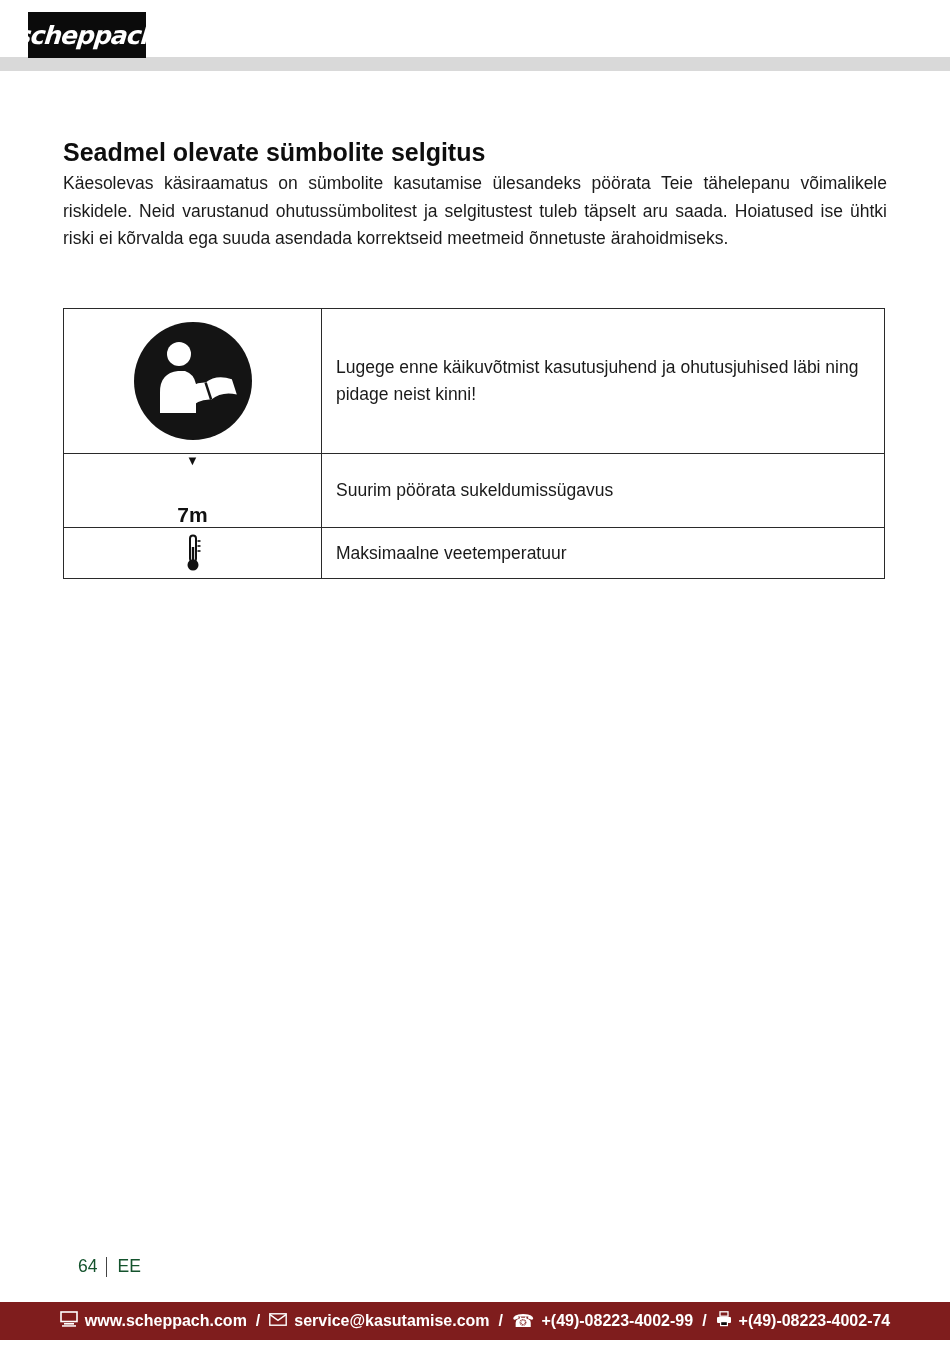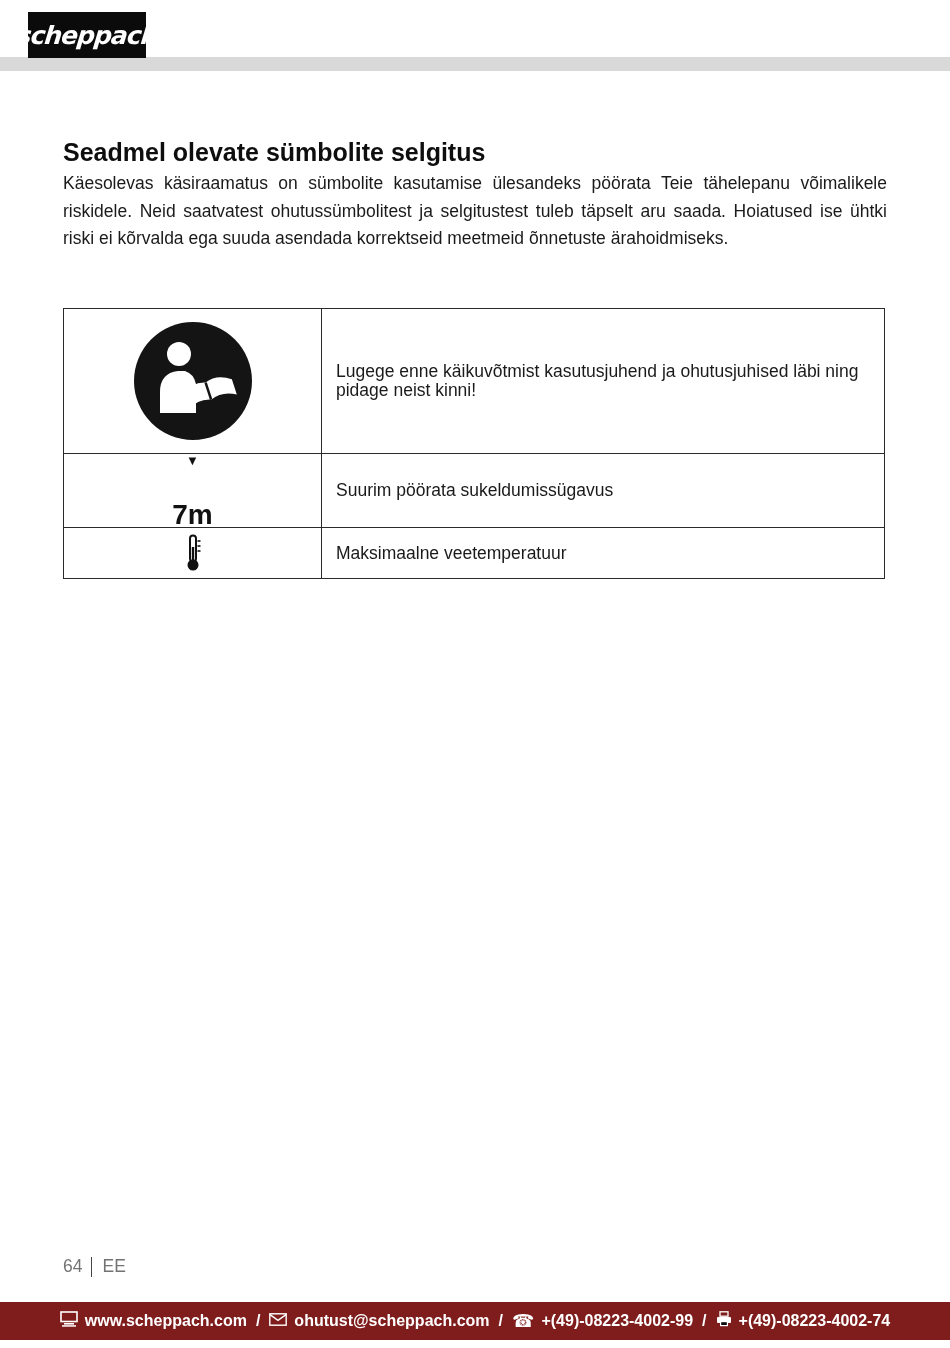--- a/index.html
+++ b/index.html
@@ -17,34 +17,34 @@
 
   
   .title { position:absolute; left:63px; top:103px; font-size:25px; font-weight:bold; color:#0e0e0e;margin-top:35px; }
   .intro { position:absolute; left:63px; top:170px; width:824px; font-size:17.5px; line-height:27.5px;
            text-align:justify; color:#1a1a1a; }
 
   
   table.symbol-table { position:absolute; left:63px; top:308px; width:822px; border-collapse:collapse; }
   table.symbol-table td { border:1px solid #2a2a2a; vertical-align:middle; }
   td.sym { width:258px; text-align:center; }
-  td.desc { padding:8px 14px; font-size:17.5px; line-height:19px; color:#1a1a1a; }
+  td.desc { padding:8px 14px; font-size:17.5px; line-height:27px; color:#1a1a1a; }
   tr.row-1 td { height:145px; }
   tr.row-2 td { height:65px; }
   tr.row-3 td { height:51px; }
   tr.row-4 td { height:57px; }
   .depth-triangle { font-size:13px; line-height:14px; color:#111; }
-  .depth-label { font-size:28px; font-weight:bold; line-height:24px; color:#111;margin-top:35px; }
+  .depth-label { font-size:21px; font-weight:bold; line-height:24px; color:#111;margin-top:35px; }
   .attention { font-size:18px; font-weight:bold; color:#111; white-space:nowrap; }
   .desc-justify { text-align:justify; }
   .sym svg { display:block; margin:0 auto; }
 
   
-  .page-number-block { position:absolute; left:63px; top:1256px; display:flex; align-items:center;
-                       font-size:17.5px; color:#737373;justify-content:center; }
+  .page-number-block { position:absolute; left:78px; top:1256px; display:flex; align-items:center;
+                       font-size:17.5px; color:#14532d;justify-content:center; }
   .pn-divider { display:inline-block; width:0; height:20px; border-left:1.5px solid #444; margin:0 10px 0 9px; }
 
   
   .contact-footer { position:absolute; left:0; top:1302px; width:100%; height:38px; background:#7f1d1d;
                     display:flex; align-items:center; justify-content:center; gap:8px;
                     color:#fff; font-weight:bold; font-size:16px; white-space:nowrap; }
   .contact-footer .seg { display:flex; align-items:center; gap:7px; }
   .contact-footer .sep { margin:0 1px; }
   .phone-glyph { font-size:18px; line-height:16px; font-weight:normal; }
 </style>
@@ -55,21 +55,21 @@
 
   <div class="header">
     <div class="header-band"></div>
     <div class="logo-box">
       <span class="logo-text">scheppach</span>
     </div>
   </div>
 
   <h1 class="title">Seadmel olevate sümbolite selgitus</h1>
 
-  <p class="intro">Käesolevas käsiraamatus on sümbolite kasutamise ülesandeks pöörata Teie tähelepanu võimalikele riskidele. Neid saatvatest ohutussümbolitest ja selgitustest tuleb täpselt aru saada. Hoiatused ise ühtki riski ei kõrvalda ega suuda asendada korrektseid meetmeid õnnetuste ärahoidmiseks.</p>
+  <p class="intro">Käesolevas käsiraamatus on sümbolite kasutamise ülesandeks pöörata Teie tähelepanu võimalikele riskidele. Neid varustanud ohutussümbolitest ja selgitustest tuleb täpselt aru saada. Hoiatused ise ühtki riski ei kõrvalda ega suuda asendada korrektseid meetmeid õnnetuste ärahoidmiseks.</p>
 
   <table class="symbol-table">
     <tbody>
         <tr class="row-1">
       <td class="sym">
         <span>
           <svg width="124" height="124" viewBox="0 0 124 124" aria-hidden="true">
             <circle cx="62" cy="62" r="59" fill="#141414"></circle>
             <circle cx="48" cy="35" r="12" fill="#ffffff"></circle>
             <path d="M29 94 L29 73 Q29 54 47 52 L54 52 Q63 55 65 65 L65 94 Z" fill="#ffffff"></path>
@@ -129,21 +129,21 @@
     </span>
     <span class="sep">/</span>
 
     <span class="seg">
       <span>
         <svg width="18" height="13" viewBox="0 0 18 13" aria-hidden="true">
           <rect x="0.8" y="0.8" width="16.4" height="11.4" fill="none" stroke="#fff" stroke-width="1.4"></rect>
           <path d="M1 1.6 L9 7.4 L17 1.6" fill="none" stroke="#fff" stroke-width="1.4"></path>
         </svg>
       </span>
-      <span>ohutust@scheppach.com</span>
+      <span>service@kasutamise.com</span>
     </span>
     <span class="sep">/</span>
 
     <span class="seg">
       <span class="phone-glyph">☎</span>
       <span>+(49)-08223-4002-99</span>
     </span>
     <span class="sep">/</span>
 
     <span class="seg">

